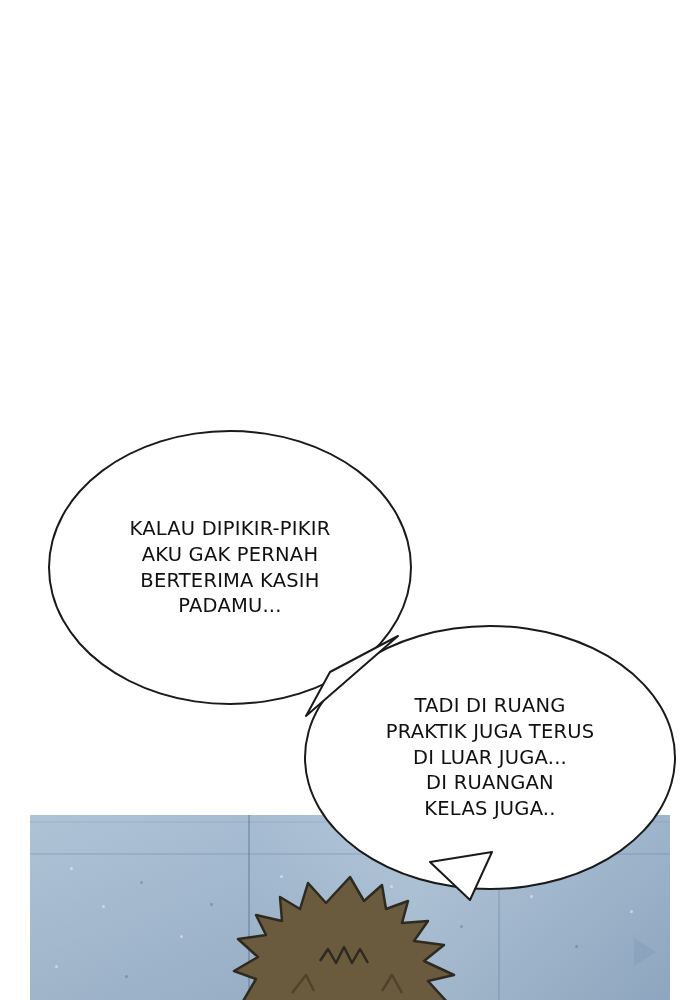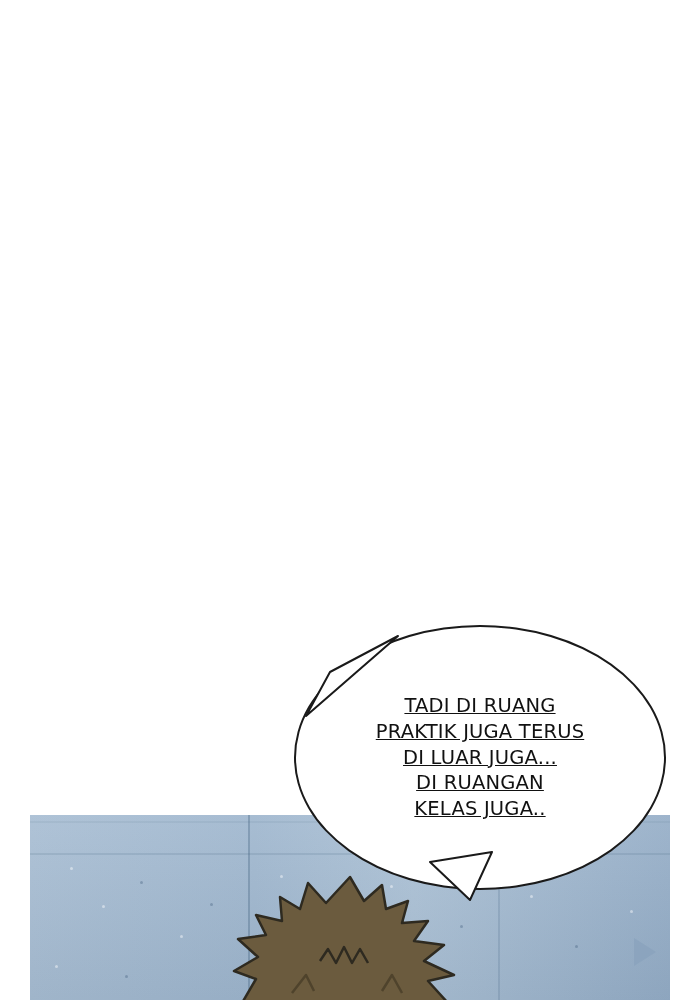--- a/index.html
+++ b/index.html
@@ -100,26 +100,25 @@
     padding: 0 22px;
   }
 
   #balloon-1 {
     left: 48px;
     top: 430px;
     width: 364px;
     height: 275px;
   }
   #balloon-2 {
-    left: 294px;
+    left: 304px;
     top: 625px;
     width: 372px;
     height: 265px;
     z-index: 6;
-    text-decoration: underline;
   }
 
   
   .tail-svg {
     position: absolute;
     overflow: visible;
     z-index: 7;
   }
 </style>
 </head>
@@ -161,20 +160,26 @@
     <div class="panel-corner"></div>
   </div>
 
   <svg class="tail-svg" style="left:0; top:0; width:700px; height:1000px;">
 
     <path d="M330 672 L398 636 L306 716 Z" fill="#ffffff" stroke="#1a1a1a" stroke-width="2" stroke-linejoin="round"></path>
 
     <path d="M430 862 L470 900 L492 852 Z" fill="#ffffff" stroke="#1a1a1a" stroke-width="2" stroke-linejoin="round"></path>
   </svg>
 
+  <div class="balloon" id="balloon-1">
+    <div class="txt">KALAU DIPIKIR-PIKIR
+AKU GAK PERNAH
+BERTERIMA KASIH
+PADAMU...</div>
+  </div>
 
   <div class="balloon" id="balloon-2">
     <div class="txt">TADI DI RUANG
 PRAKTIK JUGA TERUS
 DI LUAR JUGA...
 DI RUANGAN
 KELAS JUGA..</div>
   </div>
 
 </div>

